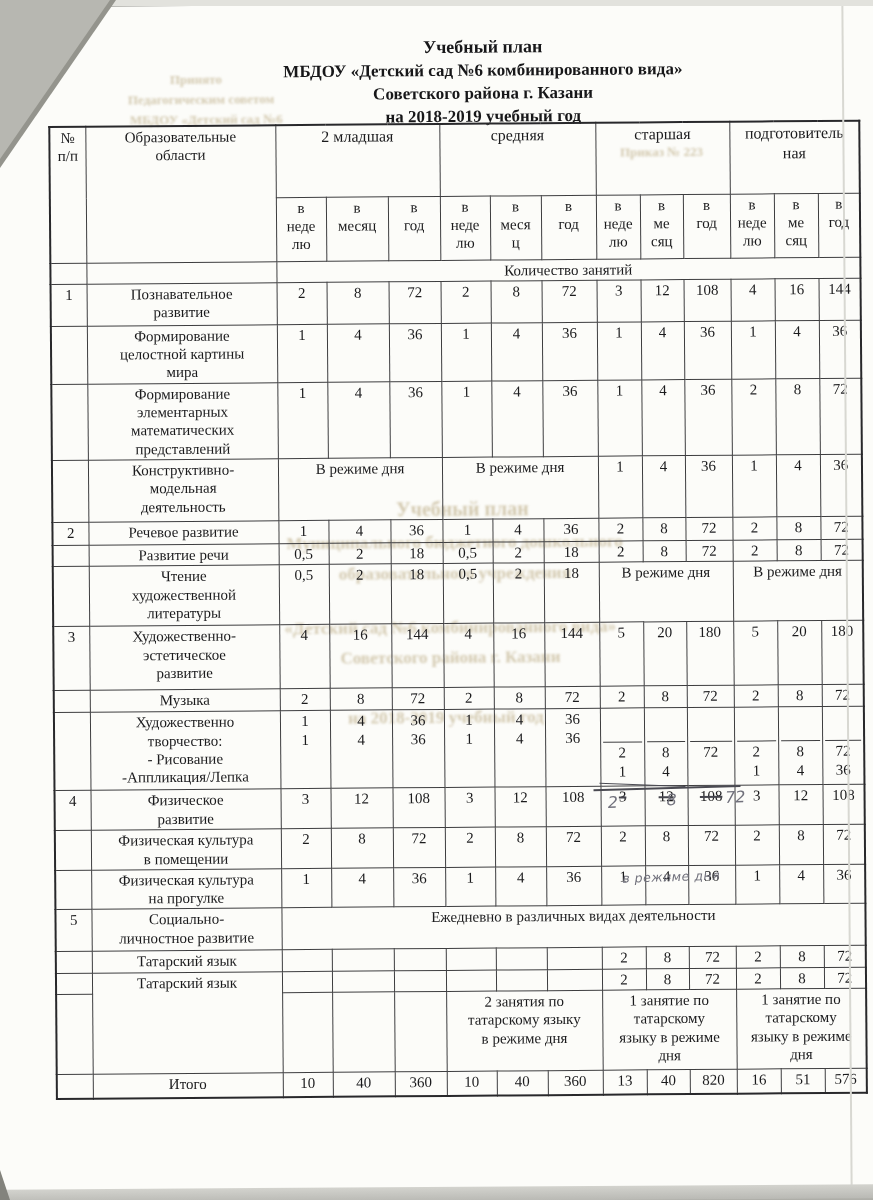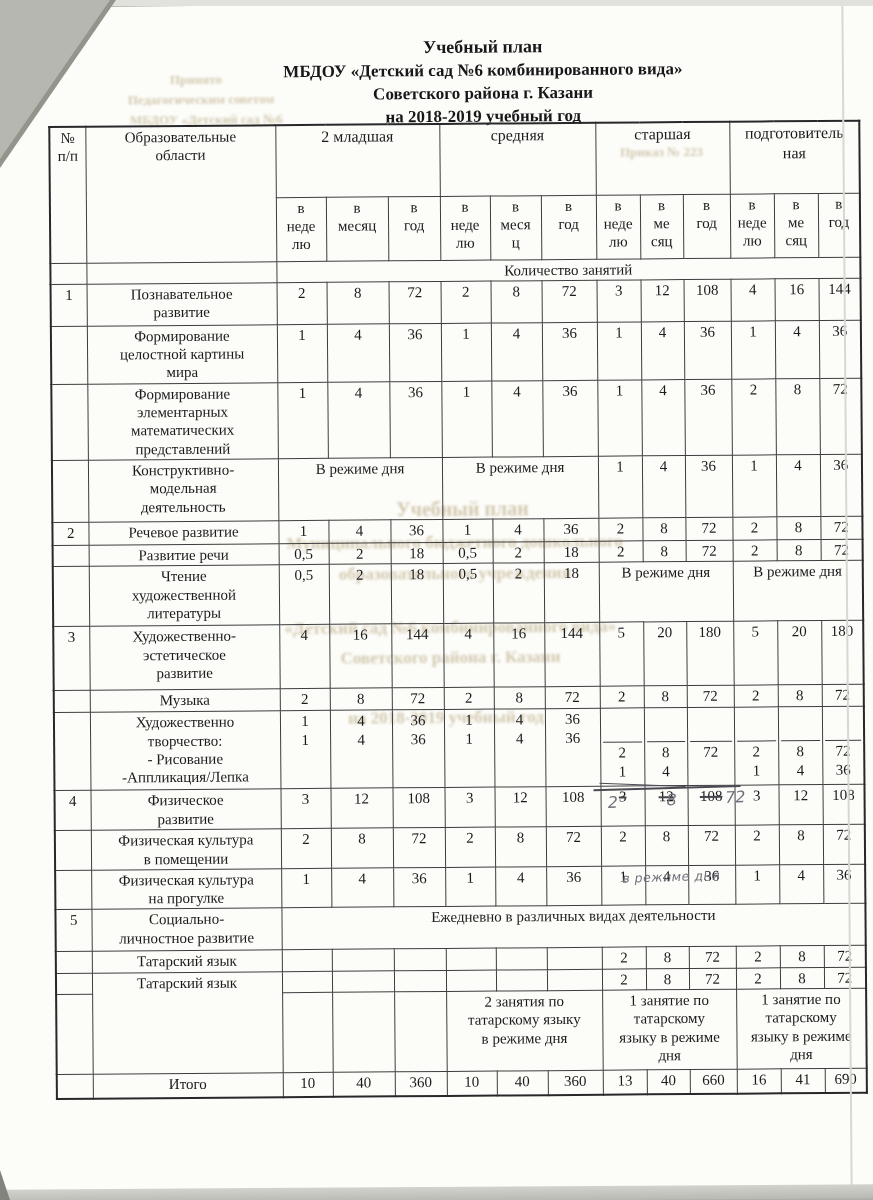--- a/index.html
+++ b/index.html
@@ -466,24 +466,24 @@
         <td></td>
         <td>Итого</td>
         <td class="bold">10</td>
         <td class="bold">40</td>
         <td class="bold">360</td>
         <td class="bold">10</td>
         <td class="bold">40</td>
         <td class="bold">360</td>
         <td class="bold">13</td>
         <td class="bold">40</td>
-        <td class="bold">660</td>
+        <td class="bold">820</td>
         <td class="bold">16</td>
-        <td class="bold">41</td>
-        <td class="bold">690</td>
+        <td class="bold">51</td>
+        <td class="bold">576</td>
       </tr>
     </tbody>
       </table>
 
     <div class="strikeline"></div>
     <div class="strikeline2"></div>
     <div class="hw-nums hw">
       <span>2</span>
       <span>8</span>
       <span>72</span>

